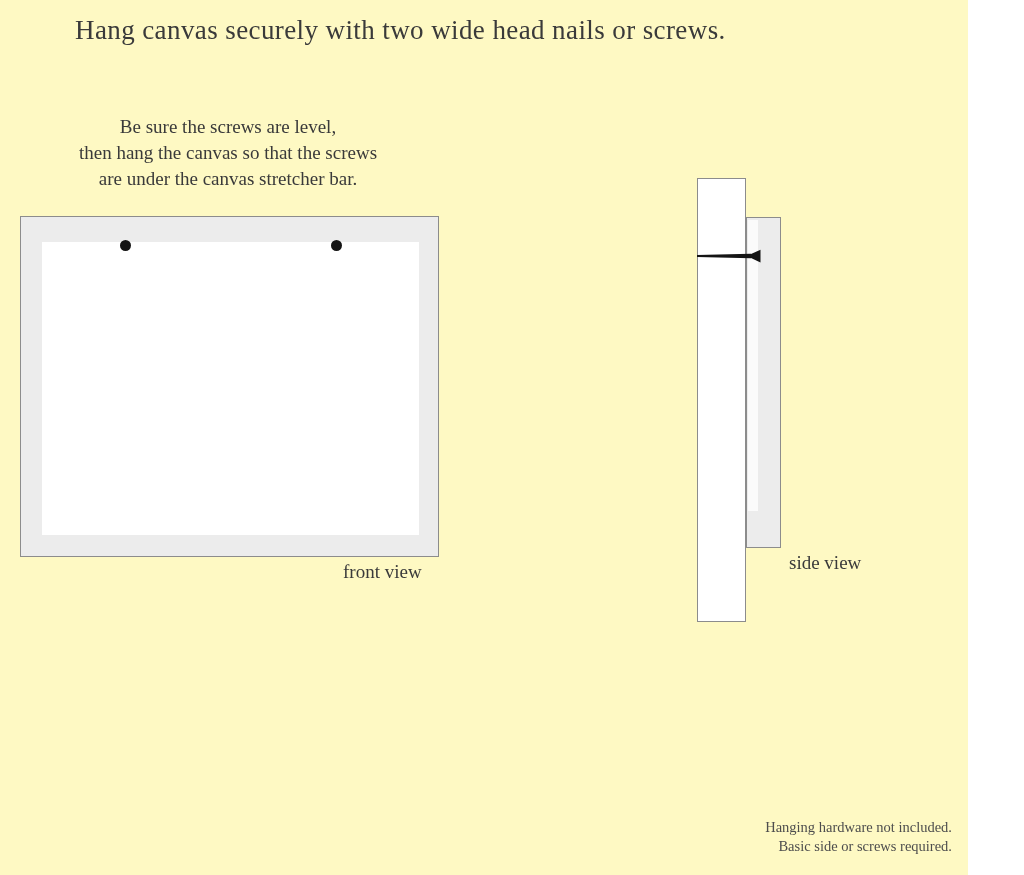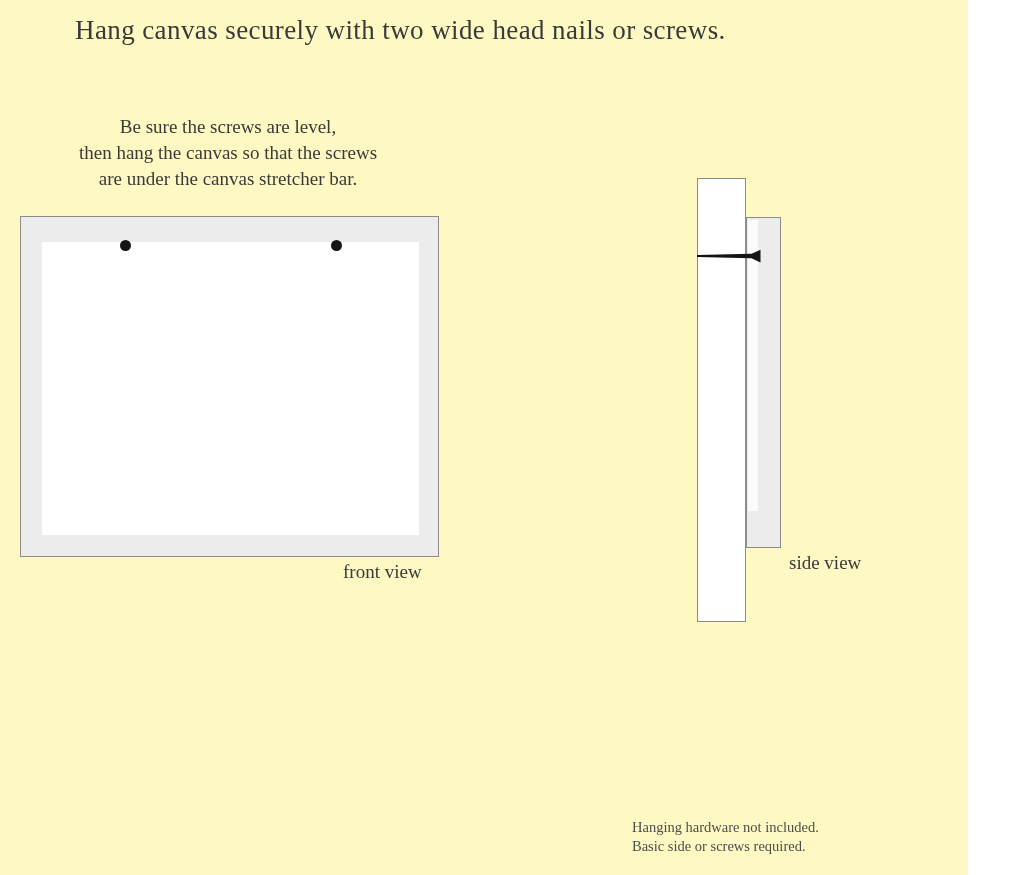--- a/index.html
+++ b/index.html
@@ -93,20 +93,21 @@
     left: 695px; top: 248px;
     width: 70px; height: 16px;
   }
 
   .footer-note {
     position: absolute;
     right: 16px; top: 818px;
     width: 320px;
     font-size: 14.5px;
     line-height: 19px;
+    text-align: right;
     color: #4d4d4d;
     font-weight: 300;
   }
 </style>
 </head>
 <body>
 
 <div id="stage">
 
   <div class="title">Hang canvas securely with two wide head nails or screws.</div>

